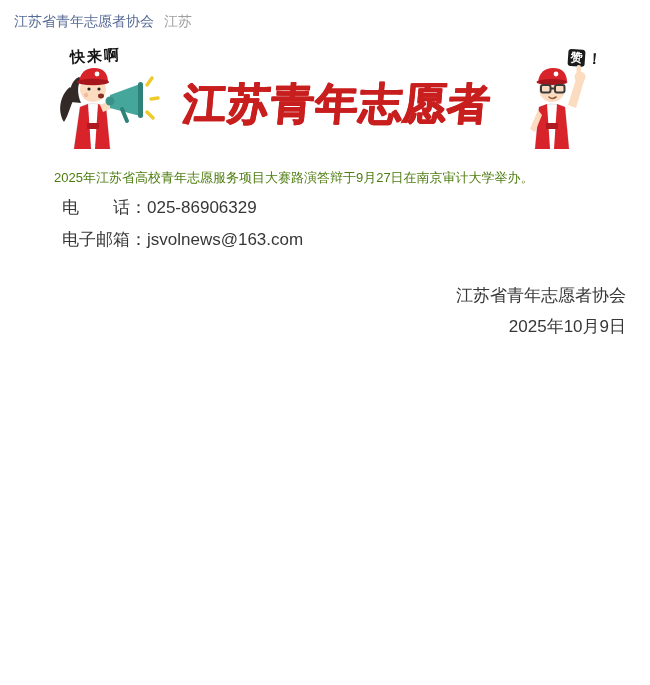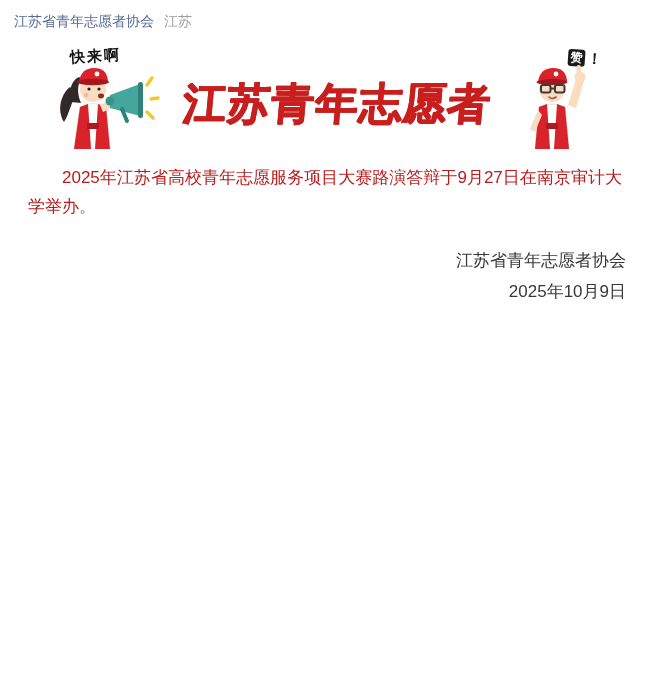--- a/index.html
+++ b/index.html
@@ -43,21 +43,21 @@
   .boy-wrap svg{position:absolute;bottom:0;left:0;}
   .zan-bubble{position:absolute;top:2px;right:2px;display:flex;align-items:center;gap:2px;transform:rotate(4deg);}
   .zan-box{
     background:#1b1b1b;color:#ffffff;font-size:12px;font-weight:700;
     width:17px;height:17px;line-height:17px;text-align:center;border-radius:3px;
   }
   .zan-excl{font-size:15px;font-weight:900;color:#1b1b1b;}
 
   
   .article-body{
-    margin:14px 28px 0;font-size:17px;line-height:29px;color:#b91c1c;
+    margin:14px 28px 0;font-size:13px;line-height:29px;color:#4d7c0f;
     text-align:justify;
   }
   .article-body p{margin:0 0 25px;text-indent:2em;}
   .article-body p:last-child{margin-bottom:0;}
 
   .contact{margin:0 28px 0;font-size:17px;line-height:32px;color:#373737;}
   .contact-row{padding-left:34px;white-space:pre;}
 
   .footer{
     margin:24px 24px 0 0;text-align:right;font-size:17px;line-height:31px;color:#373737;
@@ -157,20 +157,22 @@
       </svg>
     </div>
 
   </div>
 
   <div class="article-body">
     <p class="para">2025年江苏省高校青年志愿服务项目大赛路演答辩于9月27日在南京审计大学举办。</p>
   </div>
 
   <div class="contact">
+    <div class="contact-row"><span>电　　话：</span><span>025-86906329</span></div>
+    <div class="contact-row"><span>电子邮箱：</span><span>jsvolnews@163.com</span></div>
   </div>
 
   <div class="footer">
     <div>江苏省青年志愿者协会</div>
     <div>2025年10月9日</div>
   </div>
 
 </div>
 
 </body></html>

